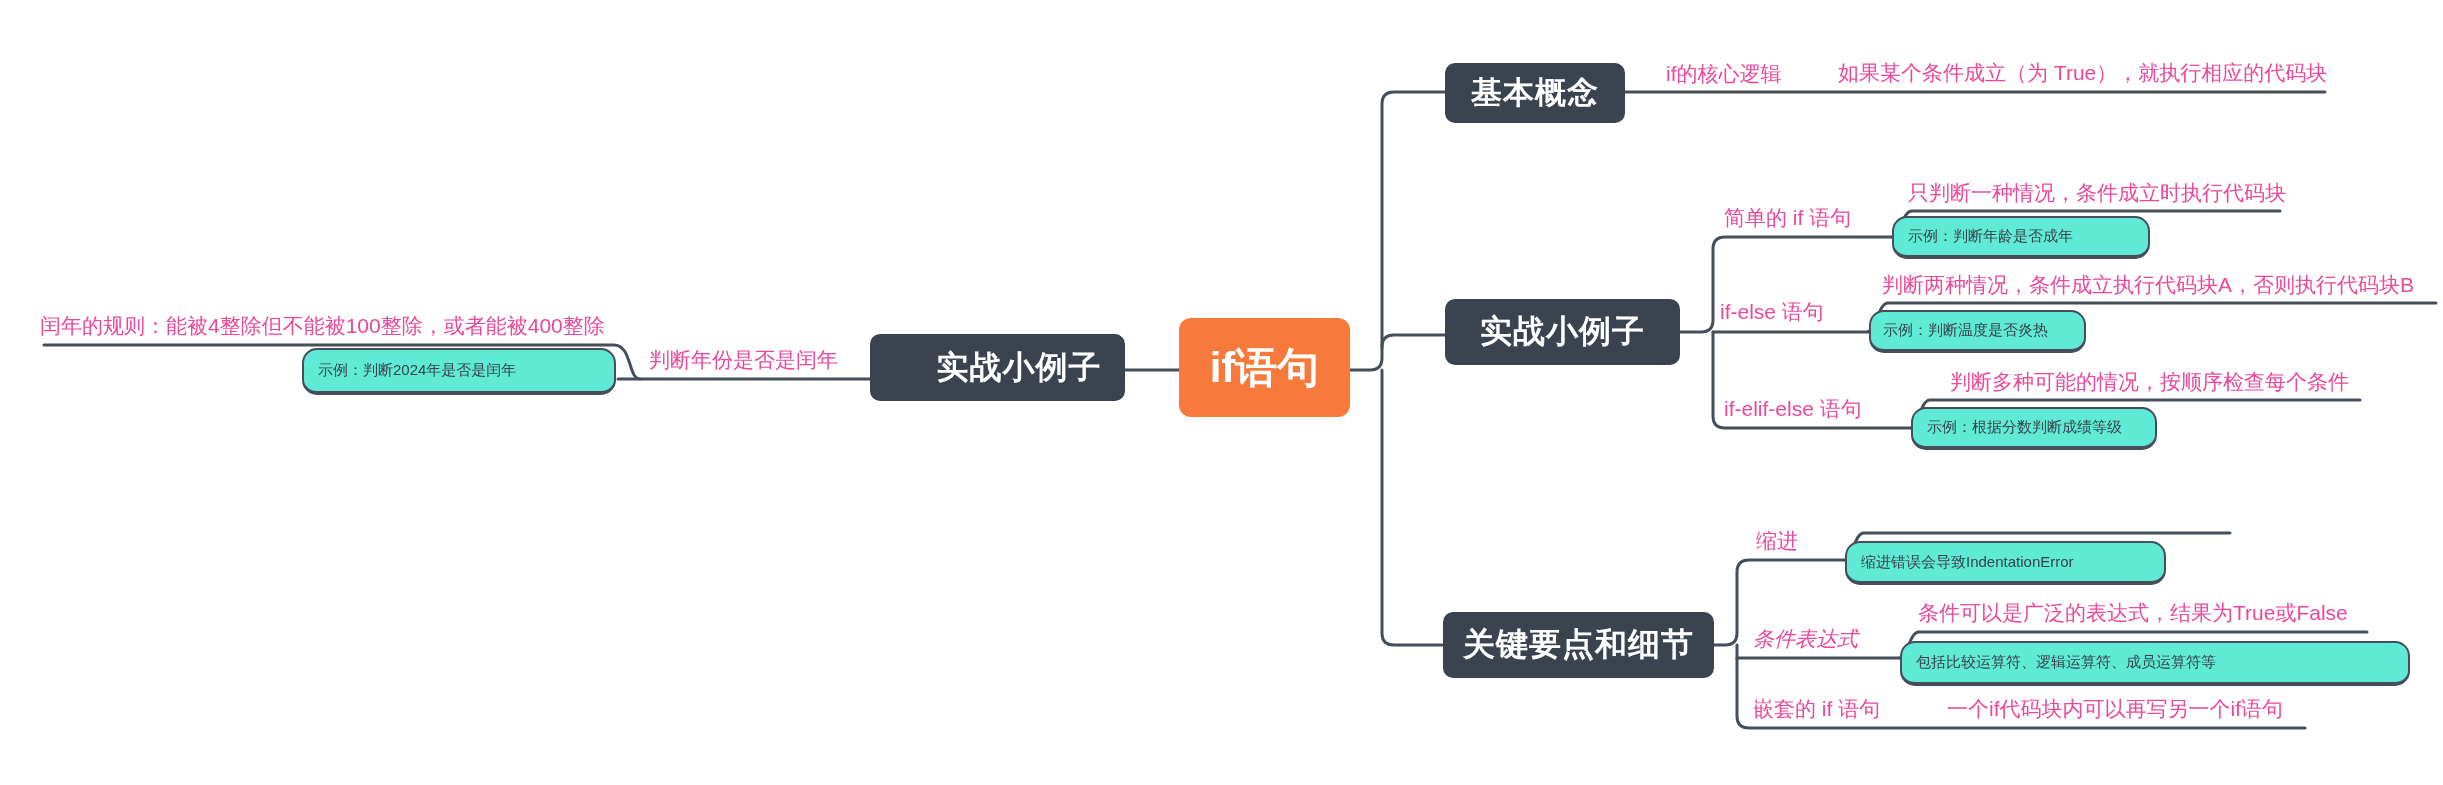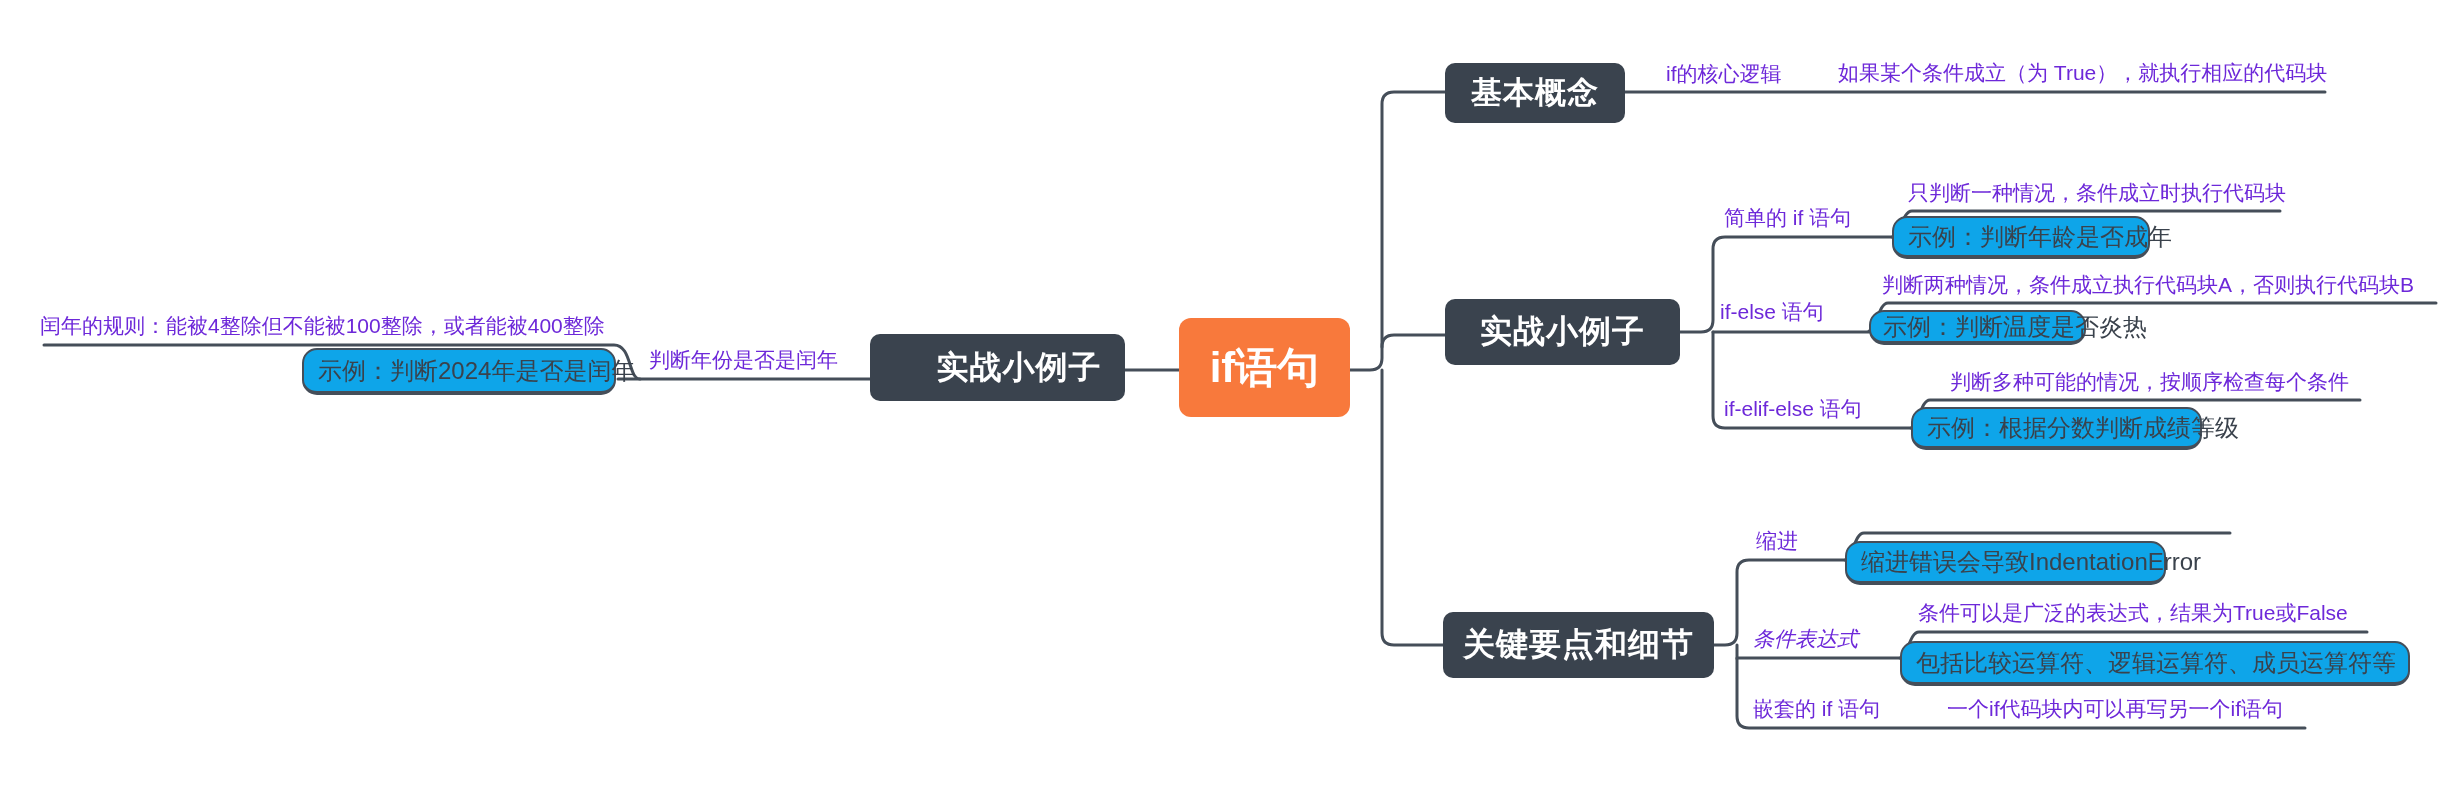--- a/index.html
+++ b/index.html
@@ -13,27 +13,27 @@
     background:#F8793C;color:#ffffff;border-radius:12px;
     display:flex;align-items:center;justify-content:center;
     font-weight:bold;font-size:42px;
   }
   .topic-box{
     background:#3A434E;color:#ffffff;border-radius:10px;
     display:flex;align-items:center;justify-content:center;
     font-weight:bold;font-size:32px;letter-spacing:1px;
   }
   .lbl{
-    color:#6d28d9;font-size:21px;line-height:24px;
+    color:#ec4899;font-size:21px;line-height:24px;
   }
   .bubble{
-    background:#0ea5e9;border:2px solid #454E59;border-bottom-width:4px;
+    background:#5eead4;border:2px solid #454E59;border-bottom-width:4px;
     border-radius:15px;box-sizing:border-box;
     display:flex;align-items:center;
-    padding:0 14px;color:#3A424C;font-size:24px;
+    padding:0 14px;color:#3A424C;font-size:15px;
   }
 </style>
 </head>
 <body>
 
 <div id="canvas">
 
   <svg id="wires" width="2443" height="785" viewBox="0 0 2443 785">
     <g fill="none" stroke="#454E59" stroke-width="3" stroke-linecap="round">
 
@@ -71,25 +71,25 @@
   <div class="node lbl" style="left:1838px;top:61px;">如果某个条件成立（为 True），就执行相应的代码块</div>
 
   <div class="node topic-box" style="left:1445px;top:299px;width:235px;height:66px;">实战小例子</div>
 
   <div class="node lbl" style="left:1724px;top:206px;">简单的 if 语句</div>
   <div class="node lbl" style="left:1908px;top:181px;">只判断一种情况，条件成立时执行代码块</div>
   <div class="node bubble" style="left:1892px;top:216px;width:258px;height:43px;">示例：判断年龄是否成年</div>
 
   <div class="node lbl" style="left:1720px;top:300px;">if-else 语句</div>
   <div class="node lbl" style="left:1882px;top:273px;">判断两种情况，条件成立执行代码块A，否则执行代码块B</div>
-  <div class="node bubble" style="left:1869px;top:310px;width:217px;height:35px;padding-left:12px;">示例：判断温度是否炎热</div>
+  <div class="node bubble" style="left:1869px;top:310px;width:217px;height:43px;padding-left:12px;">示例：判断温度是否炎热</div>
 
   <div class="node lbl" style="left:1724px;top:397px;text-align:center;">if-elif-else 语句</div>
   <div class="node lbl" style="left:1950px;top:370px;">判断多种可能的情况，按顺序检查每个条件</div>
-  <div class="node bubble" style="left:1911px;top:407px;width:291px;height:43px;">示例：根据分数判断成绩等级</div>
+  <div class="node bubble" style="left:1911px;top:407px;width:246px;height:43px;">示例：根据分数判断成绩等级</div>
 
   <div class="node topic-box" style="left:1443px;top:612px;width:271px;height:66px;">关键要点和细节</div>
 
   <div class="node lbl" style="left:1756px;top:529px;">缩进</div>
   <div class="node bubble" style="left:1845px;top:541px;width:321px;height:44px;">缩进错误会导致IndentationError</div>
 
   <div class="node lbl" style="left:1753px;top:627px;font-style:italic;">条件表达式</div>
   <div class="node lbl" style="left:1918px;top:601px;">条件可以是广泛的表达式，结果为True或False</div>
   <div class="node bubble" style="left:1900px;top:641px;width:510px;height:45px;">包括比较运算符、逻辑运算符、成员运算符等</div>
 

